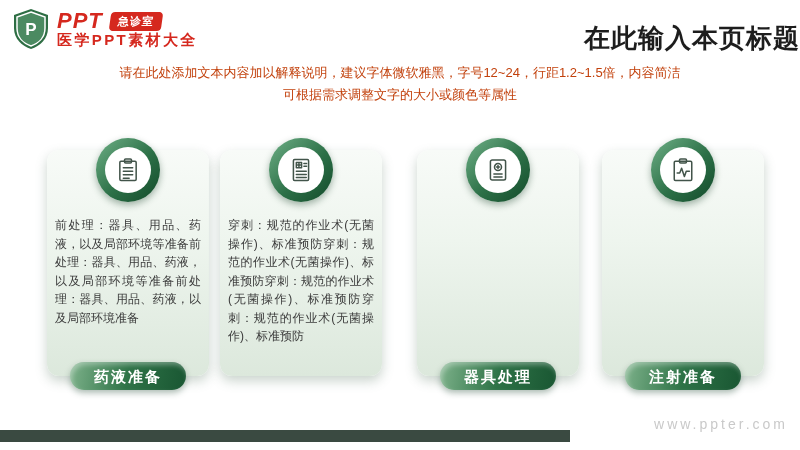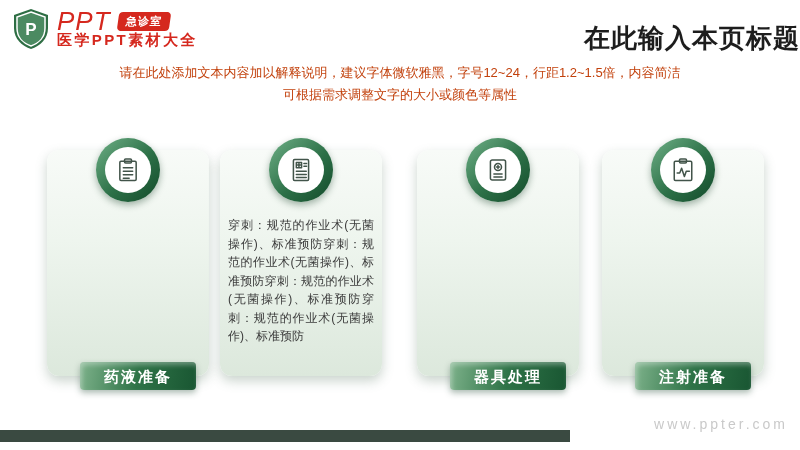--- a/index.html
+++ b/index.html
@@ -5,21 +5,21 @@
   html,body{margin:0;padding:0;}
   body{
     width:800px;height:450px;position:relative;overflow:hidden;
     background:#ffffff;
     font-family:"Liberation Sans","DejaVu Sans",sans-serif;
   }
   
   .logo{position:absolute;top:8px;left:12px;display:flex;align-items:flex-start;}
   .logo-right{margin-left:7px;padding-top:3px;}
   .logo-row1{display:flex;align-items:center;}
-  .ppt-text{font-size:26px;font-weight:400;font-style:italic;color:#d5281e;letter-spacing:1px;line-height:20px;}
+  .ppt-text{font-size:22px;font-weight:700;font-style:italic;color:#d5281e;letter-spacing:1px;line-height:20px;}
   .logo-badge{margin-left:7px;background:#d5281e;color:#fff;font-weight:700;font-size:11px;
     padding:2px 8px;border-radius:4px;transform:skewX(-8deg);letter-spacing:1px;}
   .logo-tagline{font-size:15px;color:#d5281e;letter-spacing:2.4px;margin-top:0;font-weight:700;}
   
   .page-title{position:absolute;top:21px;left:0;width:100%;text-align:right;
     font-size:26px;font-weight:700;color:#1d1d1d;letter-spacing:1px;}
   .page-subtitle{position:absolute;top:62px;left:0;width:100%;text-align:center;
     font-size:13px;color:#c2410c;line-height:22px;}
   
   .card{position:absolute;top:150px;width:162px;height:226px;border-radius:12px;
@@ -28,25 +28,25 @@
   .card.c0{left:47px;} .card.c1{left:220px;} .card.c2{left:417px;} .card.c3{left:602px;}
   .ring{position:absolute;top:-12px;left:50%;transform:translateX(-50%);
     width:64px;height:64px;border-radius:50%;
     background:linear-gradient(135deg,#6fb087 0%,#2c7047 55%,#134a2a 100%);
     box-shadow:0 3px 7px rgba(30,70,45,.4);}
   .ring-inner{position:absolute;top:9px;left:9px;right:9px;bottom:9px;background:#ffffff;
     border-radius:50%;display:flex;align-items:center;justify-content:center;}
   .icon{width:28px;height:28px;stroke:#42544a;fill:none;stroke-width:1.3;stroke-linecap:round;stroke-linejoin:round;}
   .card-body{padding:66px 8px 0 8px;font-size:12px;color:#3b3b3b;line-height:18.5px;text-align:justify;}
   .card-label{position:absolute;left:50%;bottom:-14px;transform:translateX(-50%);
-    width:116px;height:28px;border-radius:4px;cursor:pointer;border:none;
+    width:116px;height:28px;border-radius:14px;cursor:pointer;border:none;
     background:linear-gradient(100deg,#7eb28b 0%,#2e7347 50%,#195632 100%);
     box-shadow:inset 2px 3px 5px rgba(255,255,255,.35),0 3px 6px rgba(30,70,45,.35);
     color:#ffffff;font-size:15px;font-weight:700;text-align:center;line-height:28px;letter-spacing:2px;
-    font-family:"Liberation Sans","DejaVu Sans",sans-serif;margin-left:10px;}
+    font-family:"Liberation Sans","DejaVu Sans",sans-serif;}
   
   .footer-bar{position:absolute;left:0;top:430px;width:570px;height:12px;background:#3a4a41;}
   .watermark{position:absolute;right:12px;top:416px;font-size:14px;color:#c9c9c9;letter-spacing:3px;}
 </style>
 </head>
 <body>
 
 <div class="logo">
   <svg width="38" height="42" viewBox="0 0 38 42">
     <path d="M19 1 L36 7 V20 C36 31 28 38 19 41 C10 38 2 31 2 20 V7 Z" fill="#2e6e44"></path>
@@ -71,20 +71,21 @@
 <div class="card c0">
   <div class="ring">
     <div class="ring-inner">
       <svg class="icon" viewBox="0 0 24 24">
         <rect x="5" y="4.5" width="14" height="16.5" rx="1"></rect>
         <rect x="9" y="2.5" width="6" height="3.5" rx="1"></rect>
         <path d="M8 10h8 M8 13h8 M8 16h8 M8 19h5"></path>
       </svg>
     </div>
   </div>
+  <div class="card-body">前处理：器具、用品、药液，以及局部环境等准备前处理：器具、用品、药液，以及局部环境等准备前处理：器具、用品、药液，以及局部环境准备</div>
   <button class="card-label">药液准备</button>
 </div>
 
 <div class="card c1">
   <div class="ring">
     <div class="ring-inner">
       <svg class="icon" viewBox="0 0 24 24">
         <rect x="5.5" y="3" width="13" height="18" rx="1"></rect>
         <rect x="8" y="5.5" width="4.5" height="4.5"></rect>
         <path d="M10.25 6.4v2.8 M8.9 7.8h2.8 M14.5 6.5h2.3 M14.5 8.8h2.3 M8 13h8.5 M8 15.8h8.5 M8 18.5h8.5"></path>

